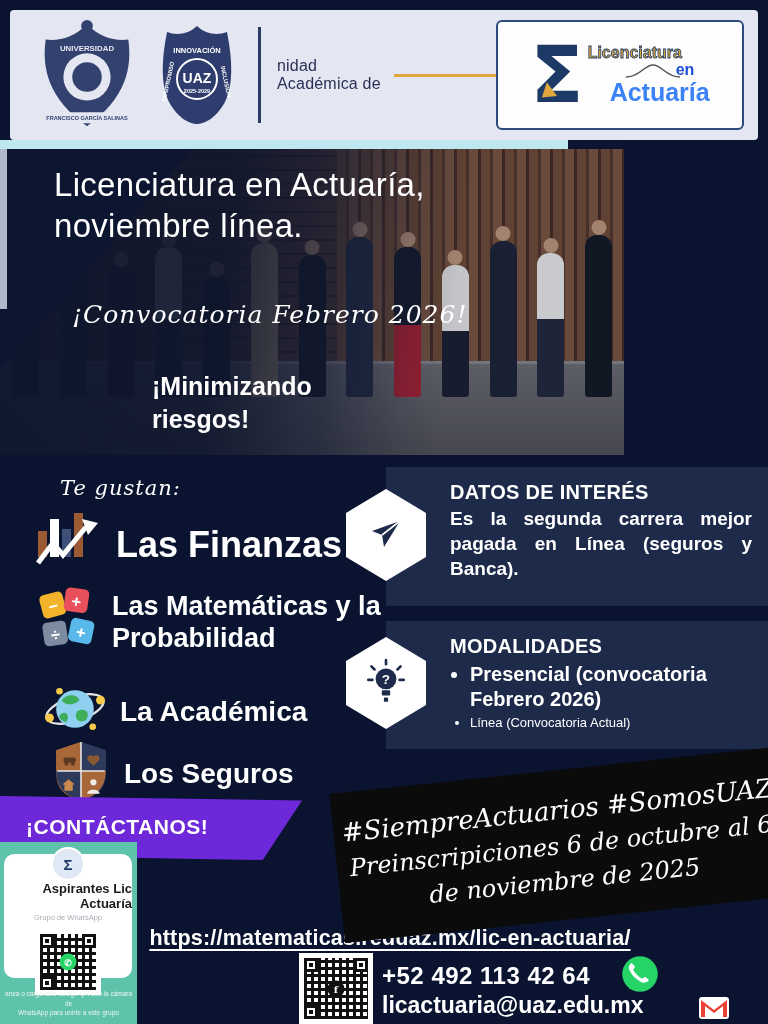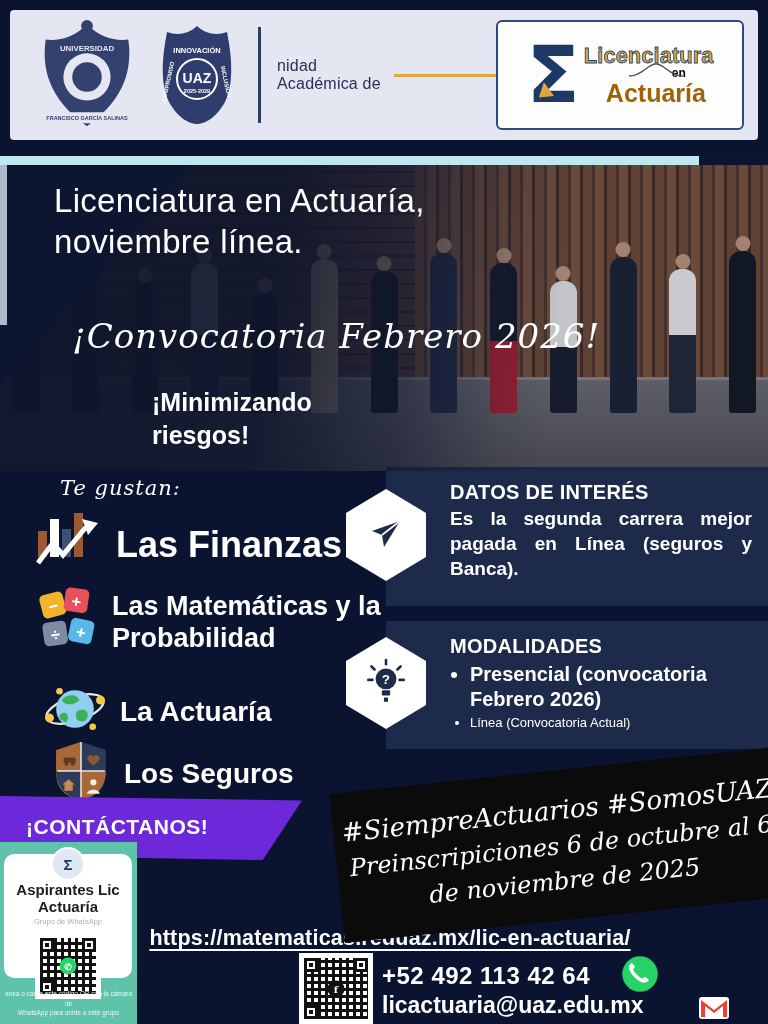--- a/index.html
+++ b/index.html
@@ -19,27 +19,27 @@
   .mat-line2{color:#3b2f73;font-size:21px;font-weight:bold;}
   .act-logo{margin-left:auto;margin-right:4px;width:248px;height:110px;background:#fdfdfd;
             border:2px solid #2c4a7c;border-radius:6px;display:flex;align-items:center;
             justify-content:center;gap:4px;box-sizing:border-box;}
   .sigma{font-family:"DejaVu Sans",sans-serif;font-weight:bold;font-size:78px;line-height:.9;
          color:#1d3a66;position:relative;}
   .sigma::after{content:"";position:absolute;left:14px;bottom:10px;width:0;height:0;
          border-left:14px solid #e0a73c;border-top:10px solid transparent;border-bottom:6px solid transparent;
          transform:rotate(18deg);}
   .act-text{display:flex;flex-direction:column;line-height:1.05;position:relative;}
-  .act-l1{font-size:22px;font-weight:800;color:#d9a43a;-webkit-text-stroke:.8px #24406c;}
-  .act-l2{font-size:12px;font-weight:bold;color:#000000;margin-left:88px;}
-  .act-l3{font-size:25px;font-weight:800;color:#a16207;margin-left:22px;}
+  .act-l1{font-size:16px;font-weight:800;color:#d9a43a;-webkit-text-stroke:.8px #24406c;}
+  .act-l2{font-size:16px;font-weight:bold;color:#1d4ed8;margin-left:88px;}
+  .act-l3{font-size:25px;font-weight:800;color:#3b82f6;margin-left:22px;}
   .bell{position:absolute;right:28px;top:18px;}
 
   
-  .hero{position:absolute;left:0;top:156px;width:768px;height:315px;overflow:hidden;}
+  .hero{position:absolute;left:0;top:140px;width:624px;height:315px;overflow:hidden;}
   .cyan-strip{position:absolute;left:0;top:0;width:91%;height:9px;background:#bfe7f0;z-index:6;}
   .edge-light{position:absolute;left:0;top:9px;width:7px;height:160px;background:#cdd6e8;opacity:.85;z-index:6;}
   .brick{position:absolute;left:0;top:9px;width:55%;height:216px;background:#41302e;
          background-image:repeating-linear-gradient(0deg,rgba(120,70,60,.35) 0 12px,rgba(30,20,20,.4) 12px 14px);}
   .wood{position:absolute;right:0;top:9px;width:46%;height:216px;
         background:repeating-linear-gradient(90deg,#714b33 0 9px,#53352a 9px 12px,#7d553c 12px 21px,#452b20 21px 24px);}
   .ground{position:absolute;left:0;bottom:0;width:100%;height:94px;
           background:linear-gradient(#8a888d 0 3px,#6e6d71 3px,#525055);}
   .crowd{position:absolute;left:12px;right:12px;bottom:58px;height:168px;display:flex;
          justify-content:space-between;align-items:flex-end;z-index:1;}
@@ -60,21 +60,21 @@
   .crowd i:nth-child(13){height:162px;background:#12161f;}
   .overlay{position:absolute;inset:0;z-index:2;
      background:linear-gradient(97deg,rgba(13,21,44,.95) 0%,rgba(13,21,44,.88) 36%,
                 rgba(18,26,50,.55) 54%,rgba(18,26,50,.12) 66%,rgba(18,26,50,0) 72%);}
   .tint{position:absolute;inset:0;background:rgba(18,28,58,.18);z-index:2;}
   .corner{position:absolute;left:0;top:0;width:200px;height:230px;background:#0c1630;
           clip-path:polygon(0 0,100% 0,0 100%);z-index:3;}
   .hero-title{position:absolute;left:54px;top:24px;z-index:7;font-size:33px;font-weight:400;
               line-height:1.25;color:#fff;letter-spacing:.3px;}
   .script{font-family:"DejaVu Serif",serif;font-style:italic;color:#fff;}
-  .hero-script{position:absolute;left:72px;top:160px;z-index:7;font-size:34px;letter-spacing:1px;}
+  .hero-script{position:absolute;left:72px;top:160px;z-index:7;font-size:25px;letter-spacing:1px;}
   .hero-tagline{position:absolute;left:152px;top:230px;z-index:7;font-size:25px;font-weight:bold;line-height:1.3;}
 
   
   .te-gustan{position:absolute;left:60px;top:476px;font-size:21px;letter-spacing:1px;}
   .item-label{position:absolute;font-weight:bold;color:#fff;}
   .lbl-finanzas{left:116px;top:524px;font-size:36px;}
   .lbl-mate{left:112px;top:590px;font-size:27px;width:275px;line-height:1.2;}
   .lbl-econ{left:120px;top:696px;font-size:28px;}
   .lbl-seg{left:124px;top:758px;font-size:28px;}
   .icon-box{position:absolute;}
@@ -107,21 +107,21 @@
 
   
   .contact-band{position:absolute;left:0;top:796px;width:302px;height:64px;background:#6d28d9;
      clip-path:polygon(0 0,100% 7%,87% 100%,0 93%);z-index:3;}
   .contact-band span{display:block;padding:19px 0 0 26px;font-size:21px;font-weight:bold;letter-spacing:.5px;}
   .teal-card{position:absolute;left:0;top:842px;width:137px;height:182px;background:#5fc2ab;z-index:5;}
   .wa-card{position:absolute;left:4px;top:12px;width:128px;height:124px;background:#fff;border-radius:10px;}
   .wa-avatar{position:absolute;left:50%;top:-7px;transform:translateX(-50%);width:30px;height:30px;
       border-radius:50%;background:#dfe8f5;border:2px solid #fff;display:flex;align-items:center;
       justify-content:center;font-size:15px;font-weight:bold;color:#1d3a66;}
-  .wa-name{text-align:center;margin-top:27px;font-size:15px;font-weight:bold;color:#1c1c1c;}
+  .wa-name{text-align:right;margin-top:27px;font-size:13px;font-weight:bold;color:#1c1c1c;}
   .wa-sub{text-align:center;margin-top:2px;font-size:7.5px;color:#a9b0b8;}
   .wa-footer{position:absolute;left:3px;right:3px;bottom:6px;text-align:center;font-size:6.5px;
       line-height:1.5;color:#eaf6f2;}
 
   
   .qr{background:#fff;position:relative;box-sizing:border-box;padding:5px;}
   .qr-grid{width:100%;height:100%;position:relative;
      background-image:repeating-linear-gradient(0deg,#111 0 3px,transparent 3px 7px),
                       repeating-linear-gradient(90deg,#111 0 3px,#fff 3px 7px);}
   .fd{position:absolute;width:14px;height:14px;background:#fff;border:3px solid #111;box-sizing:border-box;}
@@ -276,21 +276,21 @@
       <circle cx="28" cy="28" r="17" fill="#8fd0f0"></circle>
       <path d="M16 20 C20 14 30 14 32 20 C28 24 20 26 16 20 Z" fill="#3fae5a"></path>
       <path d="M30 30 C38 26 42 32 38 38 C32 42 26 36 30 30 Z" fill="#3fae5a"></path>
       <path d="M16 32 C20 30 24 34 20 40 C14 38 12 34 16 32 Z" fill="#3fae5a"></path>
       <circle cx="5" cy="36" r="4" fill="#f7c948"></circle>
         <circle cx="51" cy="20" r="4" fill="#f7c948"></circle>
       <circle cx="14" cy="12" r="3" fill="#f7c948"></circle>
         <circle cx="44" cy="44" r="3" fill="#f7c948"></circle>
     </svg>
   </div>
-  <div class="item-label lbl-econ">La Actuaría</div>
+  <div class="item-label lbl-econ">La Académica</div>
 
   <div class="icon-box ic-seg">
     <svg width="58" height="62" viewBox="0 0 56 60">
       <path d="M28 2 L52 10 V32 C52 48 42 56 28 58 V2 Z" fill="#2e3a5c"></path>
       <path d="M28 2 L4 10 V32 C4 48 14 56 28 58 V2 Z" fill="#a9683a"></path>
       <path d="M28 2 L52 10 V30 H28 Z" fill="#2e3a5c"></path>
       <path d="M28 2 L4 10 V30 H28 Z" fill="#a9683a"></path>
       <path d="M28 30 H52 C52 46 42 55 28 58 Z" fill="#a9683a"></path>
       <path d="M28 30 H4 C4 46 14 55 28 58 Z" fill="#2e3a5c"></path>
       <line x1="28" y1="2" x2="28" y2="58" stroke="#e8e8e8" stroke-width="1.5"></line>

